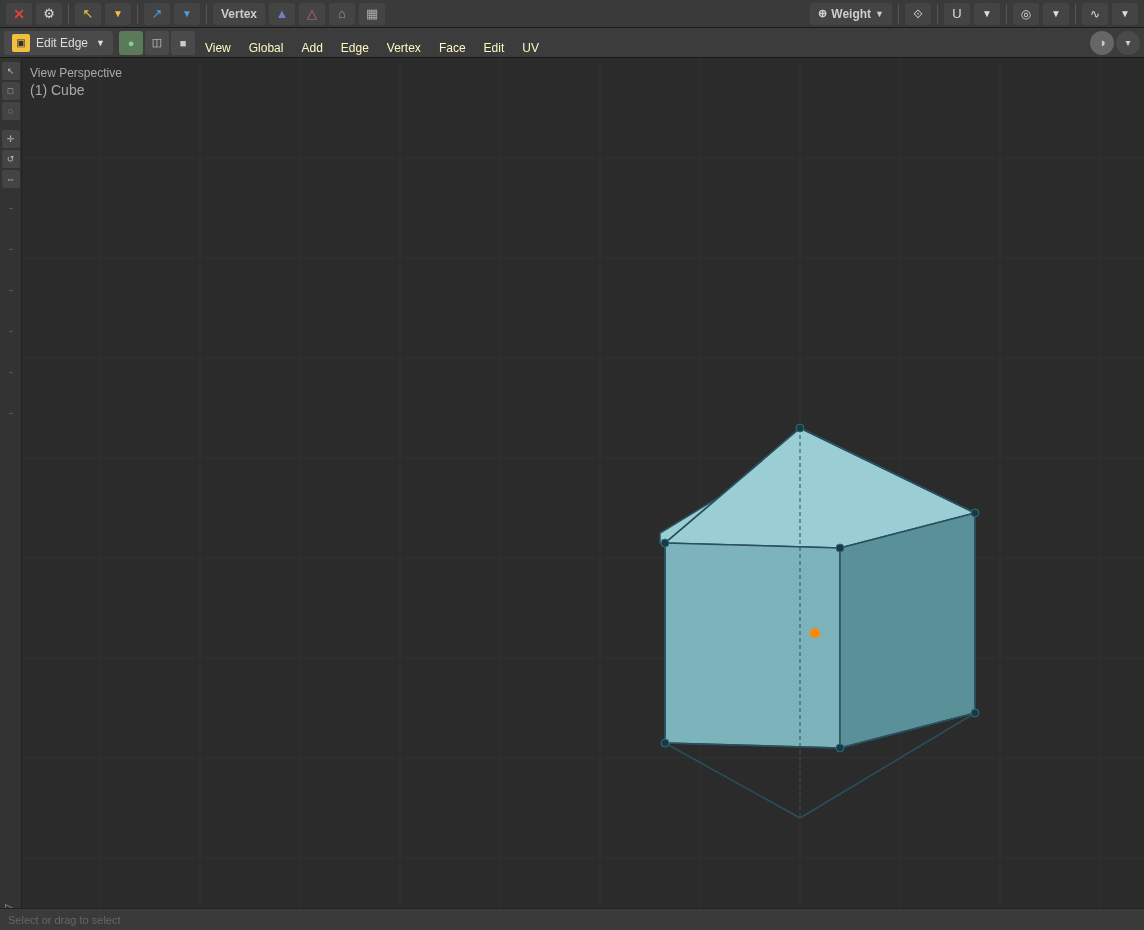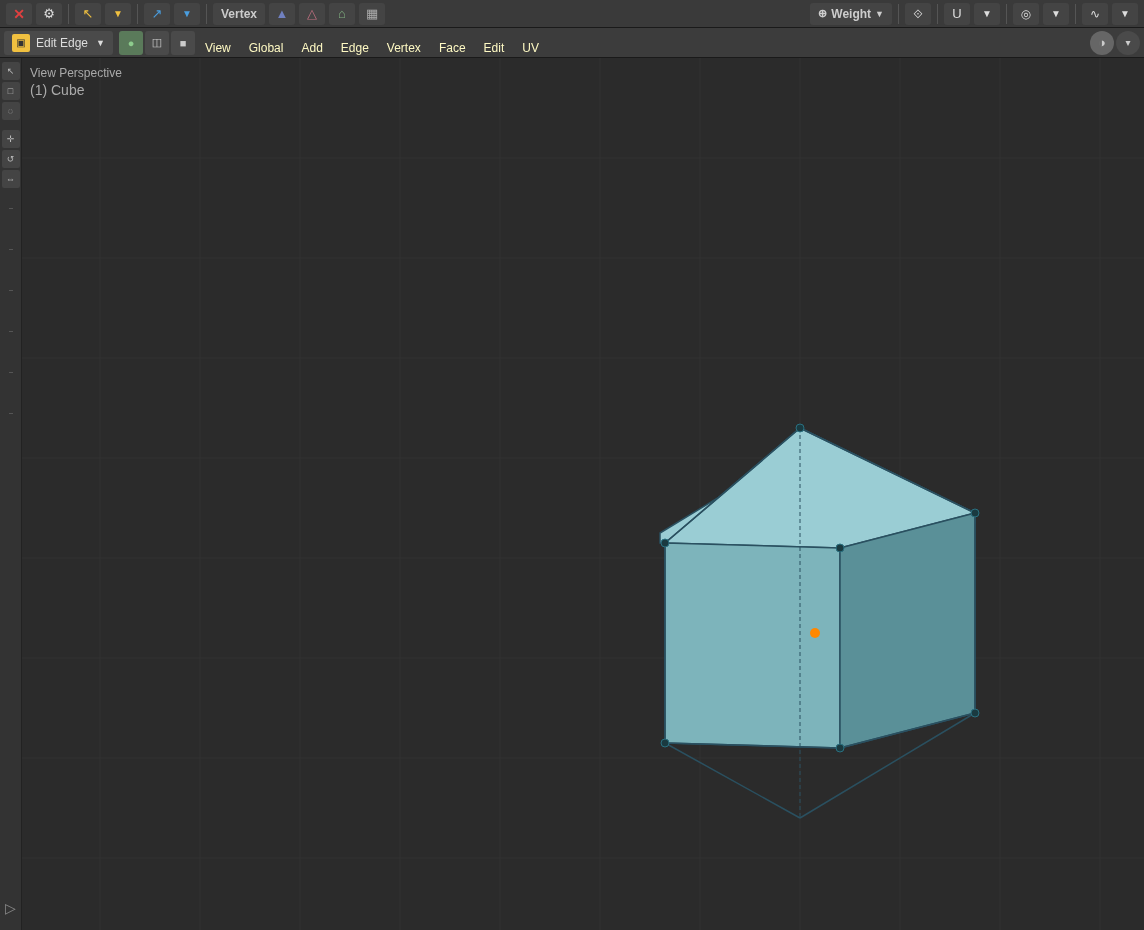--- a/index.html
+++ b/index.html
@@ -451,13 +451,16 @@
       <circle cx="665" cy="485" r="4" fill="#1a3a40" stroke="#2a7080" stroke-width="1"></circle>
       <circle cx="840" cy="490" r="4" fill="#1a3a40" stroke="#2a7080" stroke-width="1"></circle>
       <circle cx="665" cy="685" r="4" fill="#1a3a40" stroke="#2a7080" stroke-width="1"></circle>
       <circle cx="840" cy="690" r="4" fill="#1a3a40" stroke="#2a7080" stroke-width="1"></circle>
       <circle cx="975" cy="655" r="4" fill="#1a3a40" stroke="#2a7080" stroke-width="1"></circle>
 
       <circle cx="815" cy="575" r="5" fill="#ff8800"></circle>
     </svg>
   </div>
 
+  <div class="status-bar">
+    <span style="color:#666; font-size:11px;">Select or drag to select</span>
+  </div>
 </div>
 
 </body></html>

